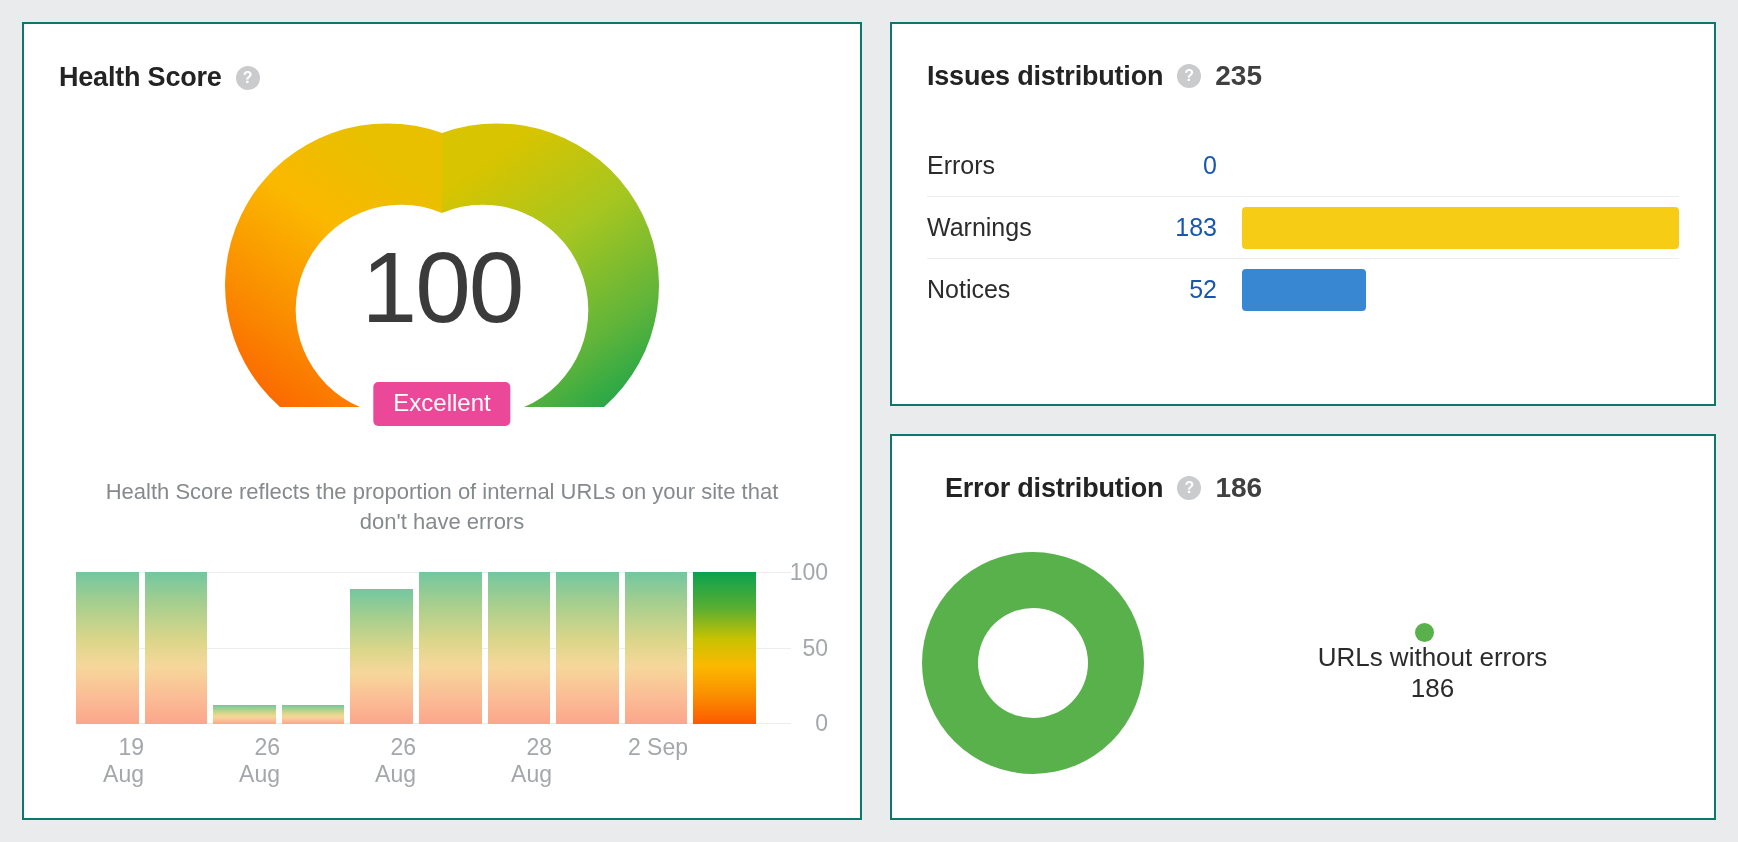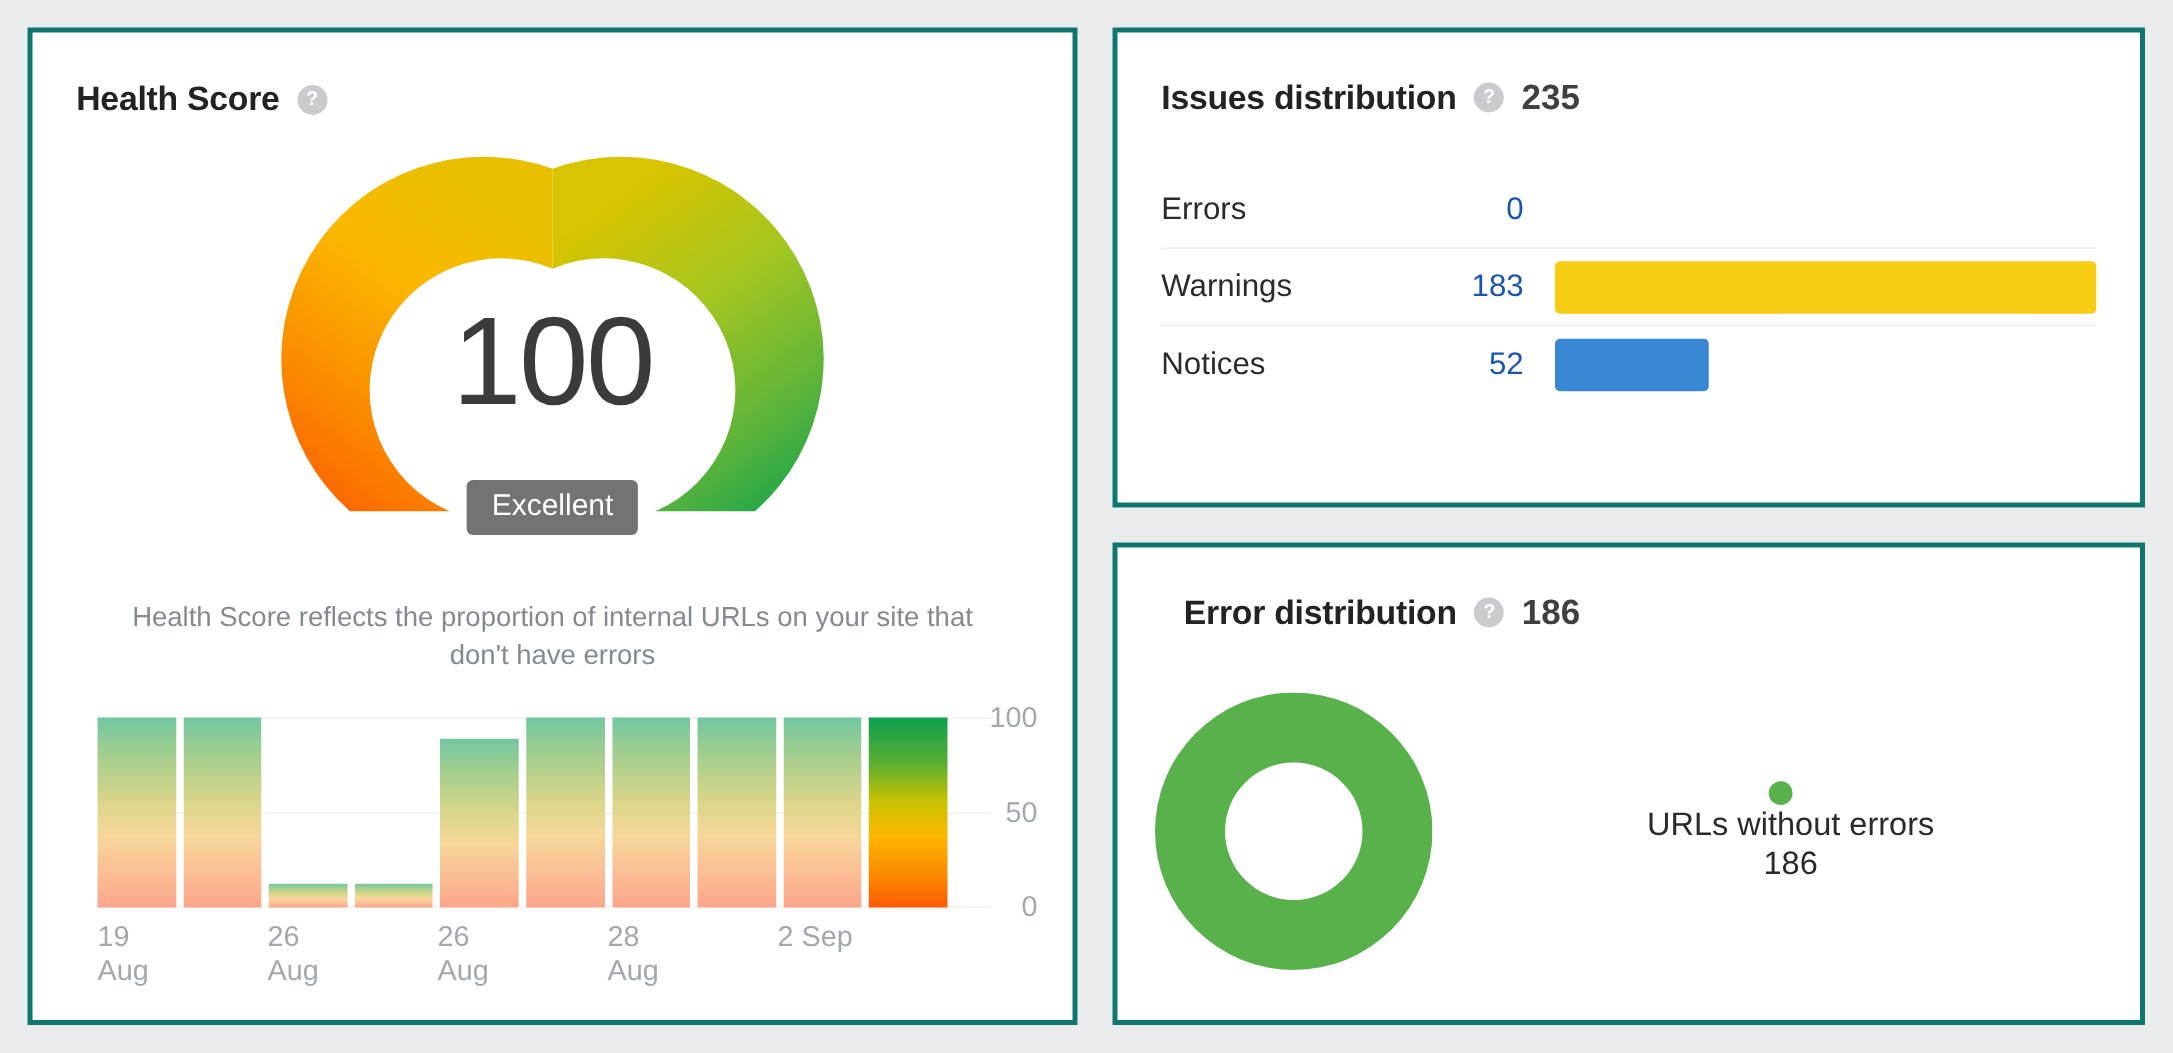--- a/index.html
+++ b/index.html
@@ -16,21 +16,21 @@
     position: relative;
     width: 1738px;
     height: 842px;
     background: #eaebec;
   }
 
   
   .panel {
     position: absolute;
     background: #ffffff;
-    border: 4px solid #0f766e;
+    border: 2px solid #0f766e;
   }
 
   #health-panel   { left: 22px;  top: 22px;  width: 840px;  height: 798px; }
   #issues-panel   { left: 890px; top: 22px;  width: 826px;  height: 384px; }
   #errdist-panel  { left: 890px; top: 434px; width: 826px;  height: 386px; }
 
   
   .panel-header {
     display: flex;
     align-items: center;
@@ -87,21 +87,21 @@
     color: #3b3b3b;
     letter-spacing: -2px;
     line-height: 1;
   }
 
   .gauge-badge {
     position: absolute;
     left: 50%;
     transform: translateX(-50%);
     top: 275px;
-    background: #737373;
+    background: #ec4899;
     color: #ffffff;
     font-size: 24px;
     padding: 7px 20px 9px 20px;
     border-radius: 5px;
     white-space: nowrap;
   }
 
   .gauge-desc {
     margin: 30px auto 0 auto;
     width: 700px;
@@ -164,21 +164,21 @@
   .x-labels {
     position: absolute;
     left: 0;
     top: 162px;
     width: 680px;
     display: flex;
   }
   .x-label {
     font-size: 23px;
     color: #a4a8ab;
-    text-align: left;
+    text-align: right;
     flex: 1 1 0;
   }
 
   
   .issues-list {
     margin: 42px 35px 0 35px;
   }
   .issue-row {
     display: flex;
     align-items: center;

